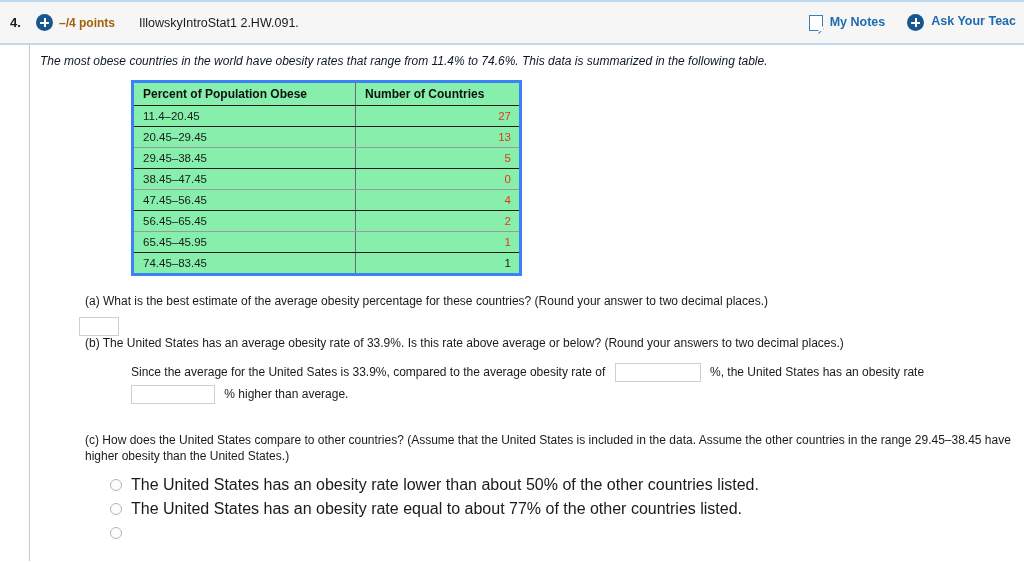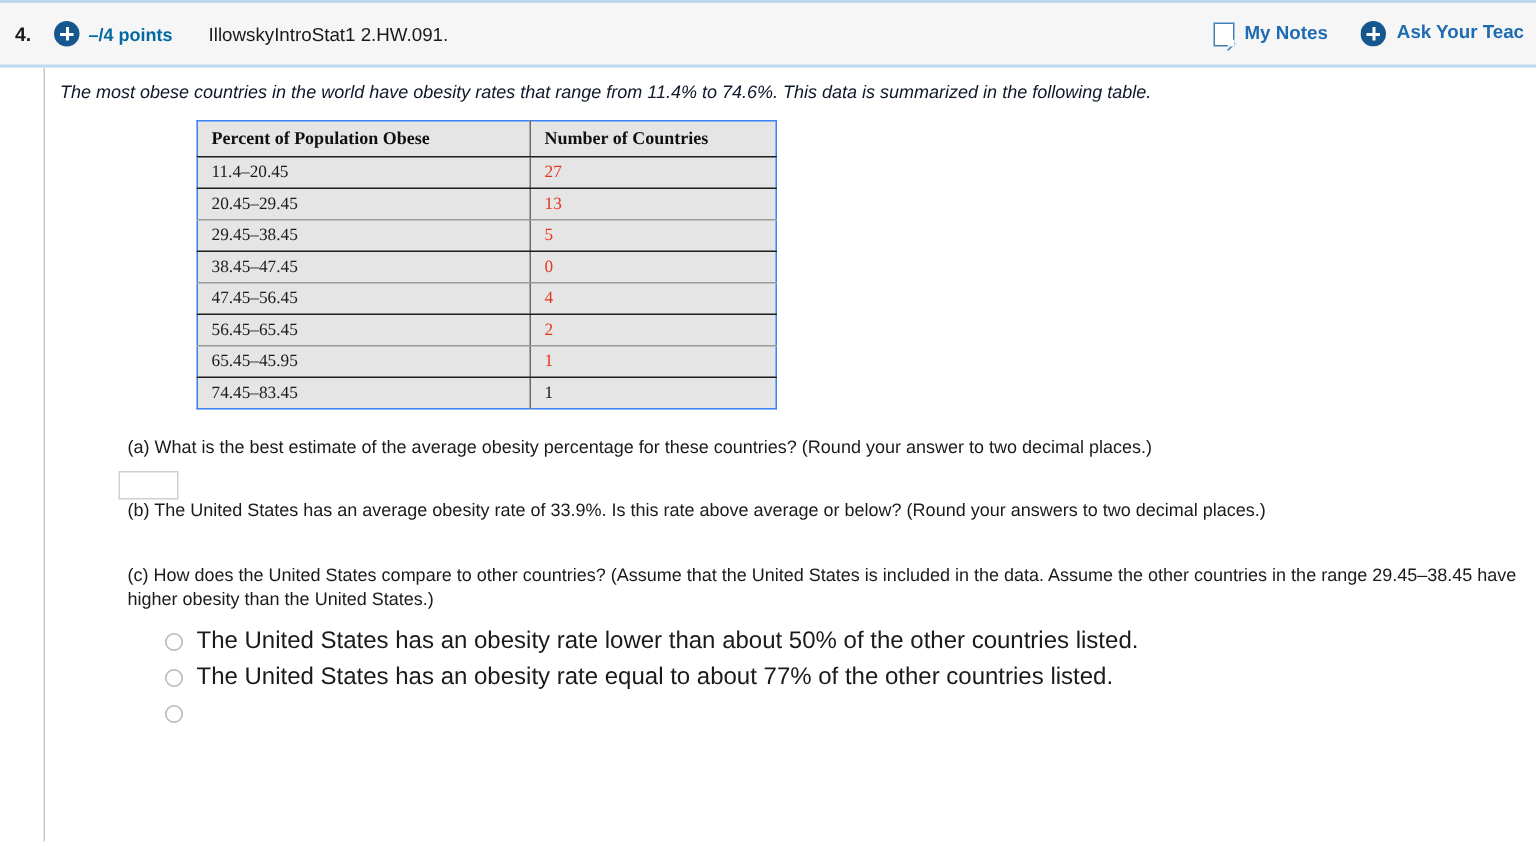--- a/index.html
+++ b/index.html
@@ -54,21 +54,21 @@
   }
   .plus-icon::before {
     left: 4px; right: 4px;
     top: 7.5px; height: 2px;
   }
   .plus-icon::after {
     top: 4px; bottom: 4px;
     left: 7.5px; width: 2px;
   }
   .qheader .points {
-    color: #0369a1;
+    color: #a16207;
     font-size: 12px;
     font-weight: bold;
     margin-left: 6px;
     flex: none;
   }
   .qheader .qtitle {
     font-weight: normal;
     font-size: 12.5px;
     color: #1a1a1a;
     margin-left: 24px;
@@ -150,44 +150,43 @@
     font-style: italic;
   }
 
   
   .tblwrap {
     margin-top: 11px;
     margin-left: 91px;
   }
   table.freq {
     border-collapse: collapse;
-    border: 1px solid #3b82f6;
-    background: #e5e5e5;
-    font-family: Liberation Serif, serif;
+    border: 3px solid #3b82f6;
+    background: #86efac;
   }
   table.freq th {
     font-size: 12px;
     font-weight: bold;
     text-align: left;
     padding: 4px 8px 4px 9px;
     border-right: 1px solid #6b6b6b;
     border-bottom: 1.6px solid #1d1d1d;
     color: #101010;
     white-space: nowrap;
   }
   table.freq th:last-child { border-right: none; }
   table.freq td {
     font-size: 11.5px;
     padding: 4px 8px 4px 9px;
     border-right: 1px solid #6b6b6b;
     border-bottom: 1px solid #1d1d1d;
     color: #1a1a1a;
     white-space: nowrap;
   }
-  table.freq td:last-child { border-right: none; }
+  table.freq td:last-child { border-right: none; text-align: right; }
   table.freq tr:nth-child(even) td { border-bottom-color: #9a9a9a; }
   table.freq tr:last-child td { border-bottom: none; }
   table.freq td.col1 { width: 204px; }
   table.freq td.col2 { width: 146px; }
   table.freq td.ans-red { color: #e8341f; }
   table.freq td.ans-dark { color: #1a1a1a; }
 
   
   .part {
     margin-left: 45px;
@@ -315,20 +314,28 @@
       </table>
     </div>
 
     <div class="part part-a">
       <span class="qtext">(a) What is the best estimate of the average obesity percentage for these countries? (Round your answer to two decimal places.)</span>
       <input class="ansbox a" type="text" value="" style="">
     </div>
 
     <div class="part part-b">
       <span class="qtext">(b) The United States has an average obesity rate of 33.9%. Is this rate above average or below? (Round your answers to two decimal places.)</span>
+      <div class="sentence">
+        <span>Since the average for the United Sates is 33.9%, compared to the average obesity rate of</span>
+        <input class="ansbox b1" type="text" value="" style="">
+        <span>%, the United States has an obesity rate</span>
+        <br>
+        <input class="ansbox b2" type="text" value="" style="">
+        <span>% higher than average.</span>
+      </div>
     </div>
 
     <div class="part part-c">
       <span class="qtext">(c) How does the United States compare to other countries? (Assume that the United States is included in the data. Assume the other countries in the range 29.45–38.45 have higher obesity than the United States.)</span>
       <div class="options">
         <div class="opt">
           <span class="radio"></span>
           <span class="opt-label">The United States has an obesity rate lower than about 50% of the other countries listed.</span>
         </div>
         <div class="opt">

